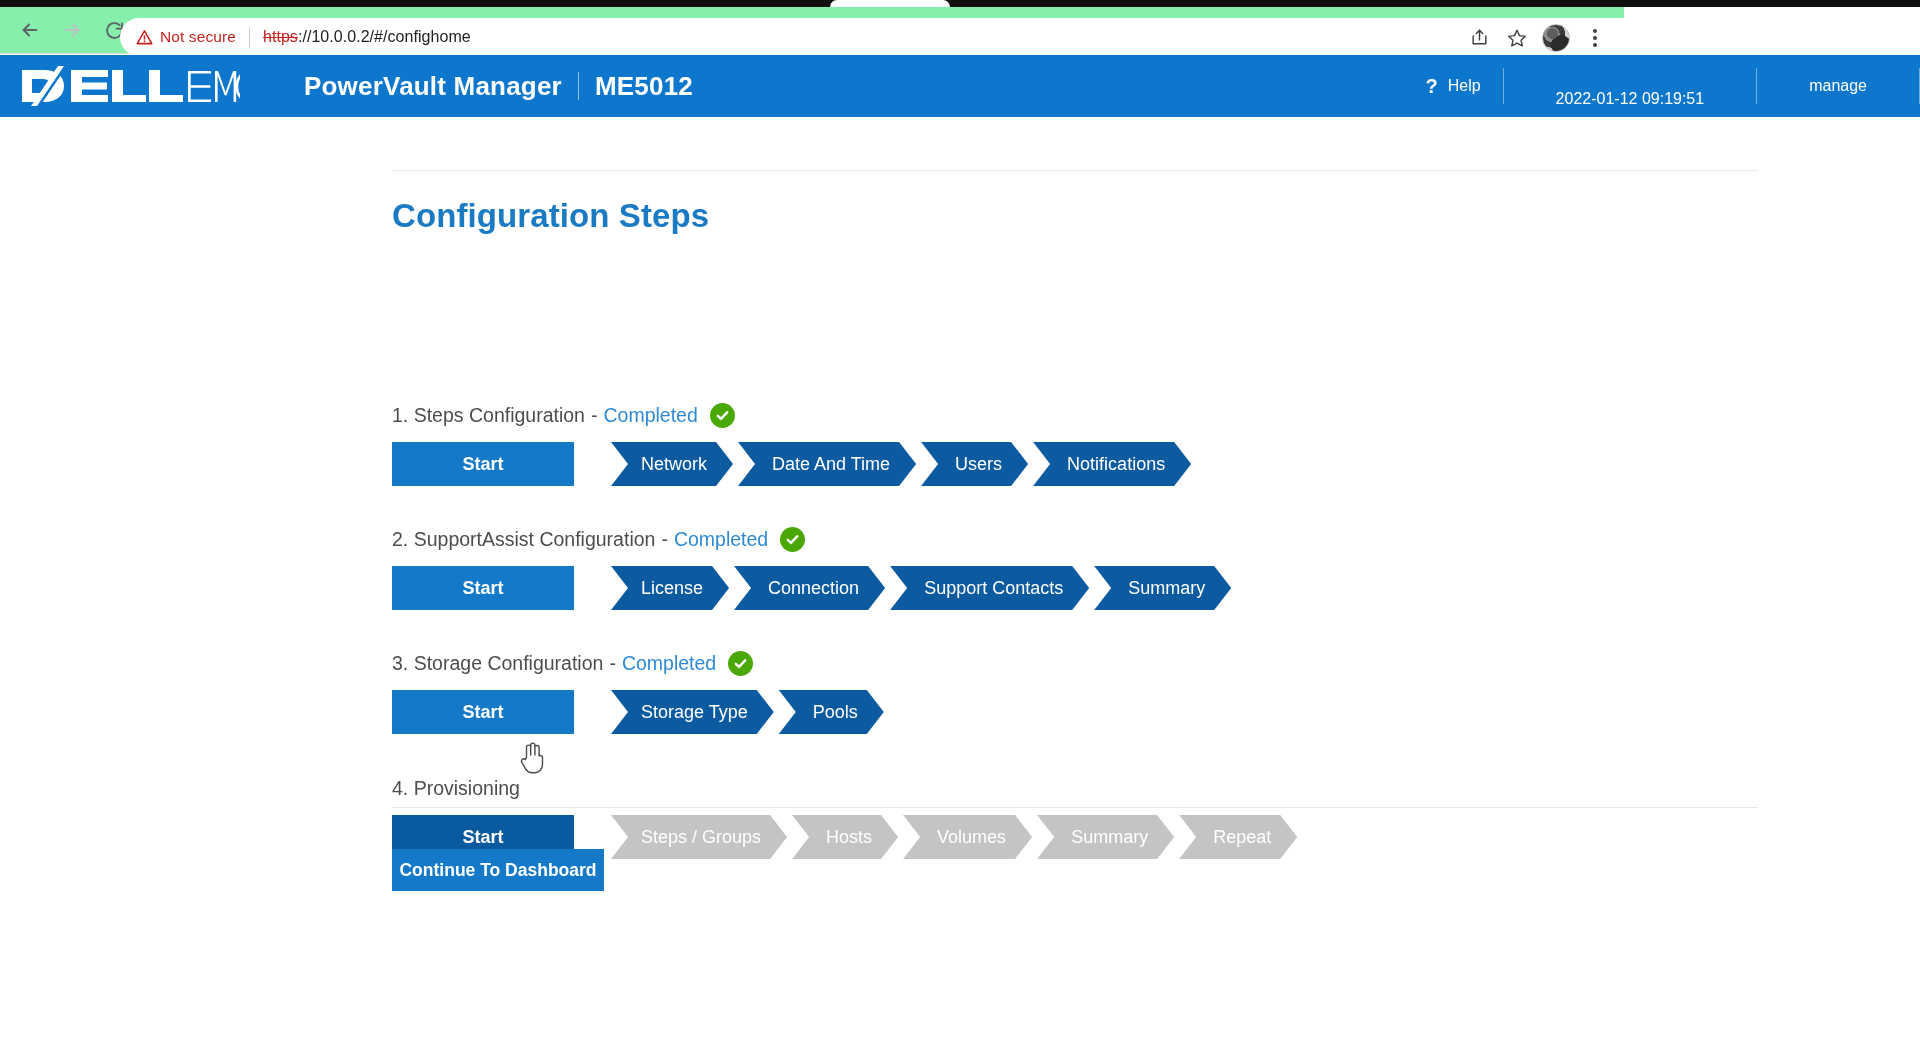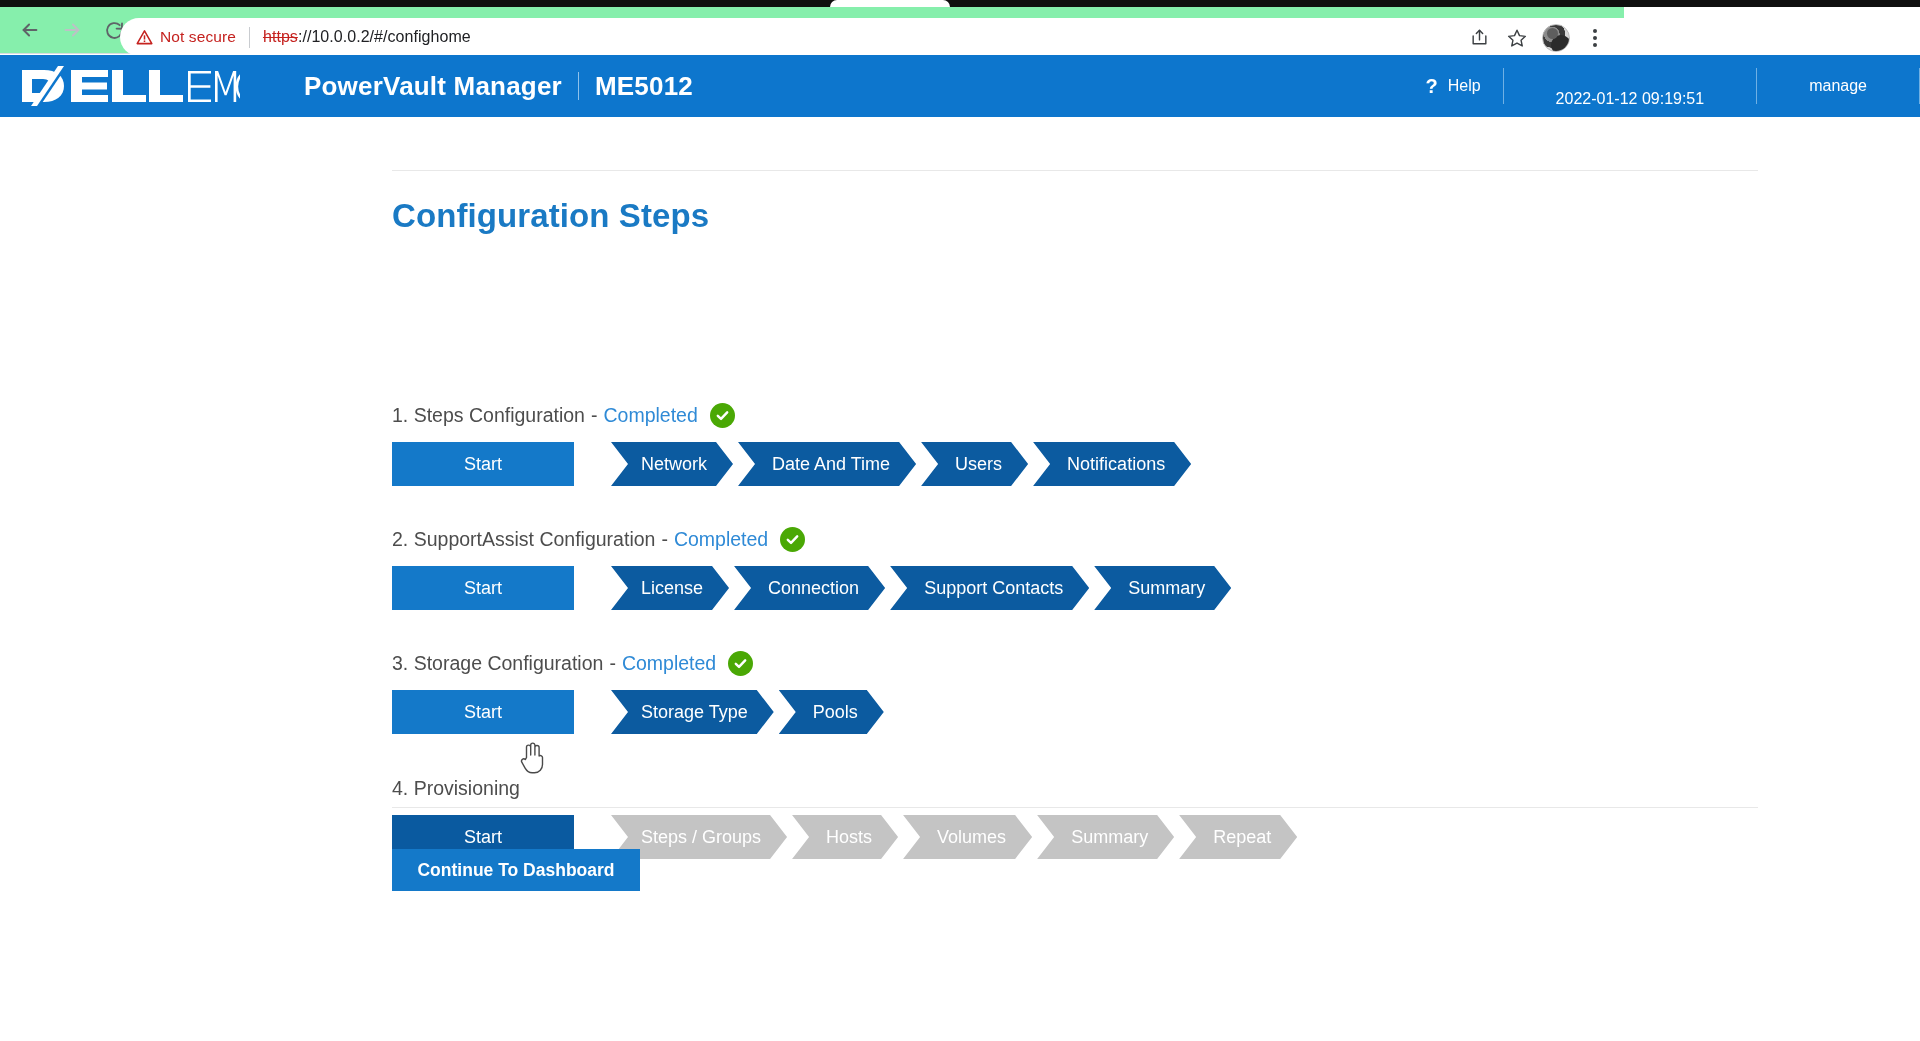--- a/index.html
+++ b/index.html
@@ -159,21 +159,21 @@
   }
   .check svg { display: block; }
 
   .row {
     position: relative; margin-top: 14px;
     display: flex; align-items: flex-start; height: 44px;
   }
   .start-btn {
     width: 182px; height: 44px;
     background: #1479c9;
-    color: #ffffff; font-size: 18px; font-weight: normal;
+    color: #ffffff; font-size: 18px; font-weight: bold;
     display: flex; align-items: center; justify-content: center;
     flex: none; border: none;
   }
   .start-btn.hover { background: #0a5aa0; }
 
   .chev-track {
     margin-left: 37px; display: flex; align-items: center; height: 44px;
   }
   .chev {
     position: relative; height: 44px;
@@ -183,21 +183,21 @@
     padding: 0 26px 0 34px;
     margin-right: 5px;
     white-space: nowrap;
     clip-path: polygon(0 0, calc(100% - 17px) 0, 100% 50%, calc(100% - 17px) 100%, 0 100%, 17px 50%);
   }
   .chev.first { padding-left: 30px; }
   .chev.gray { background: #c4c4c4; color: #ffffff; }
 
   .continue-btn {
     position: absolute; left: 392px; top: 732px;
-    width: 248px; height: 42px;
+    width: 212px; height: 42px;
     background: #1479c9; color: #ffffff;
     font-size: 17.5px; font-weight: bold;
     display: flex; align-items: center; justify-content: center;
     border: none;
   }
 
   
   .cursor {
     position: absolute; left: 518px; top: 740px;
     width: 26px; height: 34px; pointer-events: none; z-index: 50;

